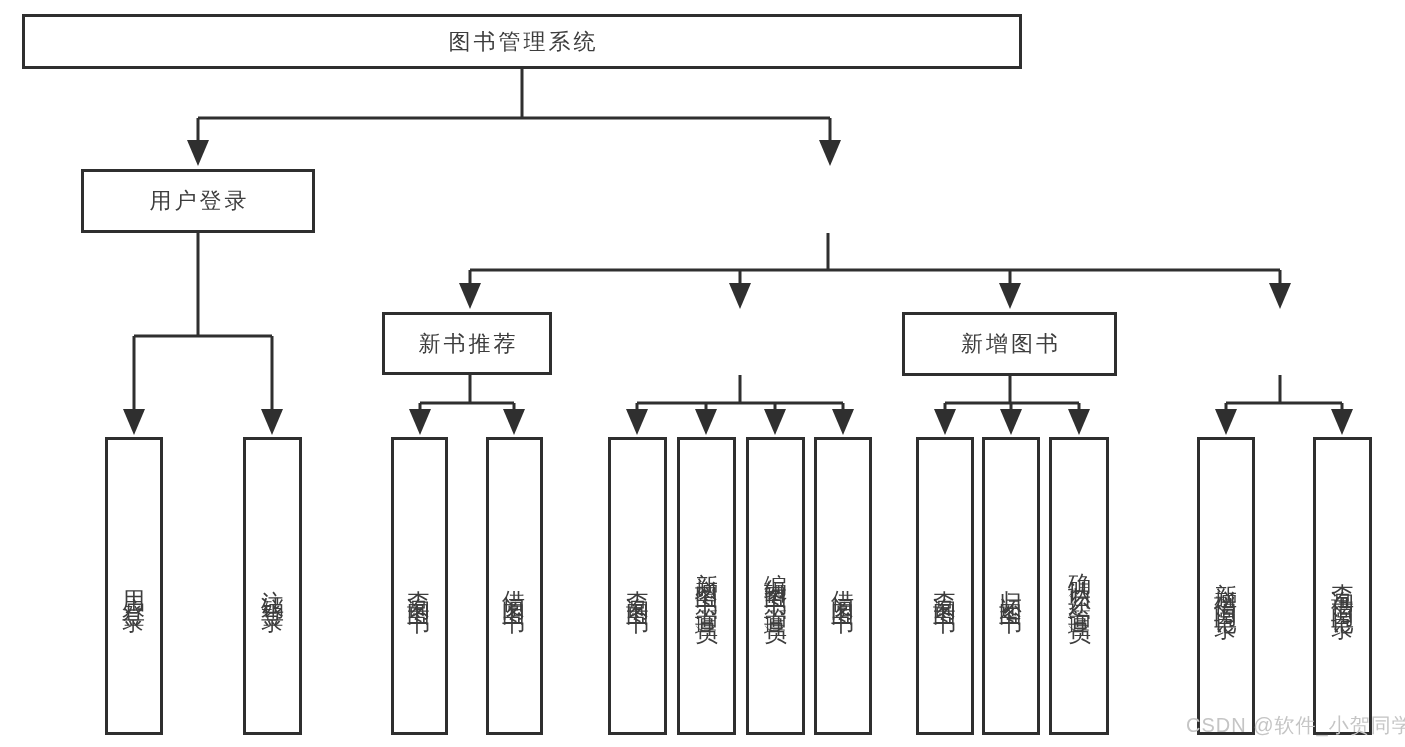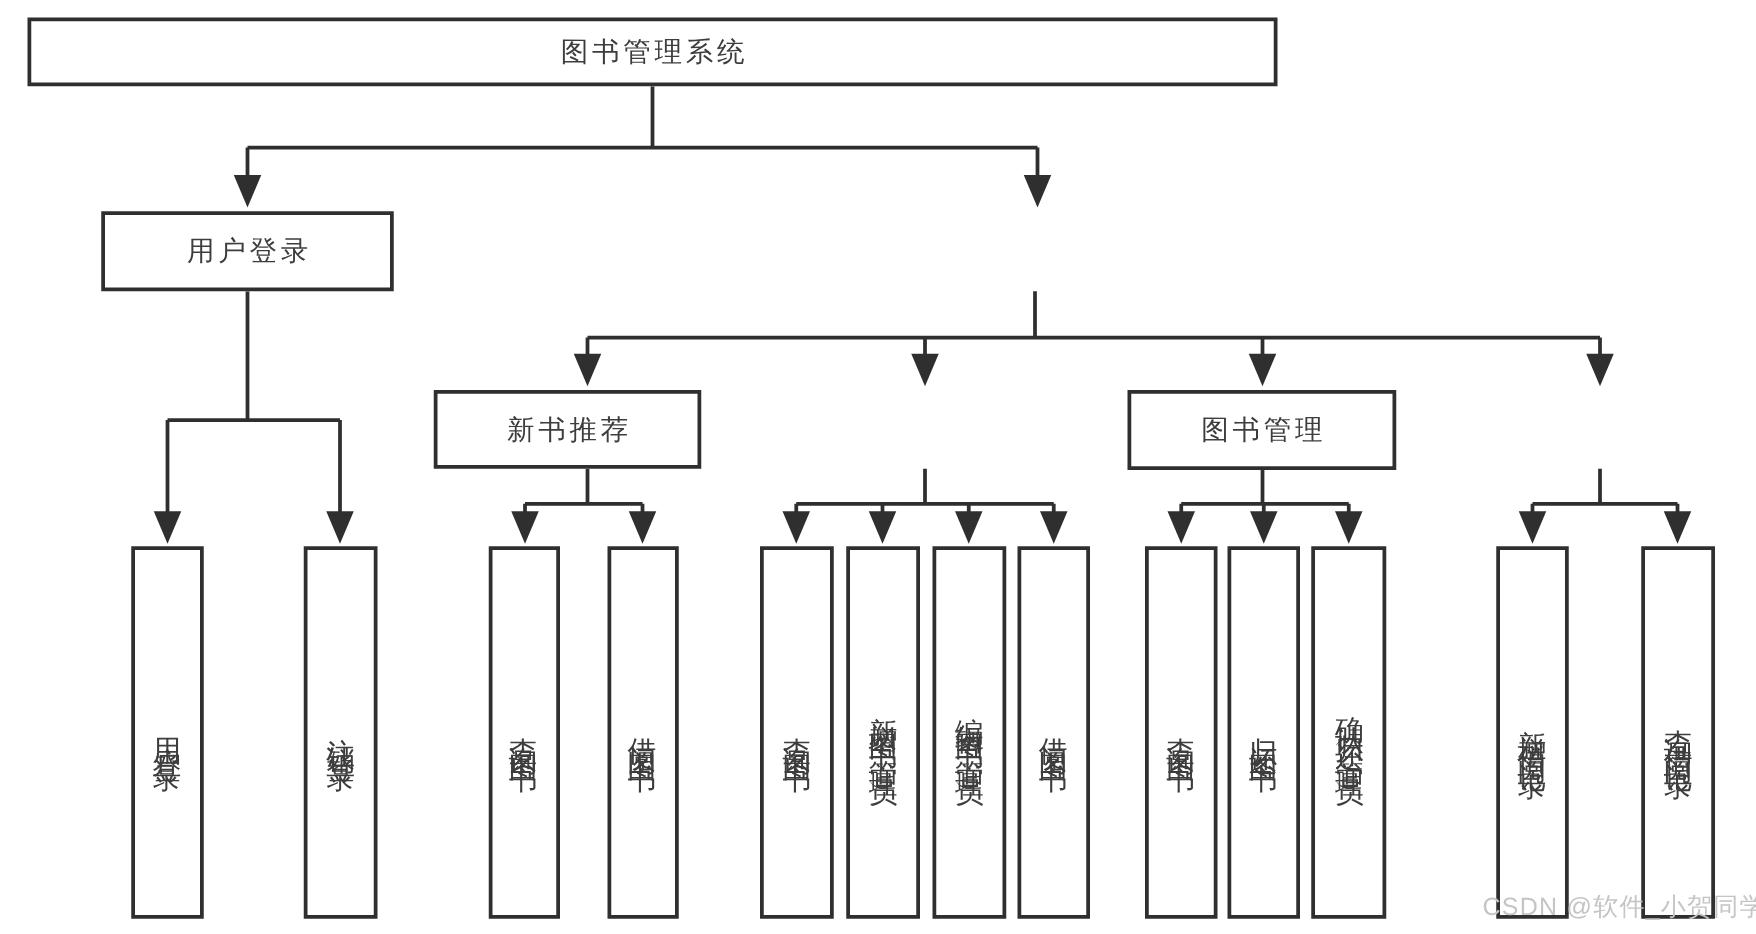--- a/index.html
+++ b/index.html
@@ -119,22 +119,22 @@
       <polygon points="1068,409 1090,409 1079,435"></polygon>
       <polygon points="1215,409 1237,409 1226,435"></polygon>
       <polygon points="1331,409 1353,409 1342,435"></polygon>
     </g>
   </svg>
 
   <div class="box h" style="left:22px;top:14px;width:1000px;height:55px">图书管理系统</div>
 
   <div class="box h" style="left:81px;top:169px;width:234px;height:64px">用户登录</div>
 
-  <div class="box h" style="left:347px;top:312px;width:214px;height:63px">新书推荐</div>
-  <div class="box h" style="left:902px;top:312px;width:215px;height:64px">图书管理</div>
+  <div class="box h" style="left:382px;top:312px;width:170px;height:63px">新书推荐</div>
+  <div class="box h" style="left:902px;top:312px;width:215px;height:64px">新增图书</div>
 
   <div class="box v" style="left:105px;top:437px;width:58px;height:298px">用户登录</div>
   <div class="box v" style="left:243px;top:437px;width:59px;height:298px">注销登录</div>
 
   <div class="box v" style="left:391px;top:437px;width:57px;height:298px">查询图书</div>
   <div class="box v" style="left:486px;top:437px;width:57px;height:298px">借阅图书</div>
 
   <div class="box v" style="left:608px;top:437px;width:59px;height:298px">查询图书</div>
   <div class="box v" style="left:677px;top:437px;width:59px;height:298px">新增图书（管理员）</div>
   <div class="box v" style="left:746px;top:437px;width:59px;height:298px">编辑图书（管理员）</div>

